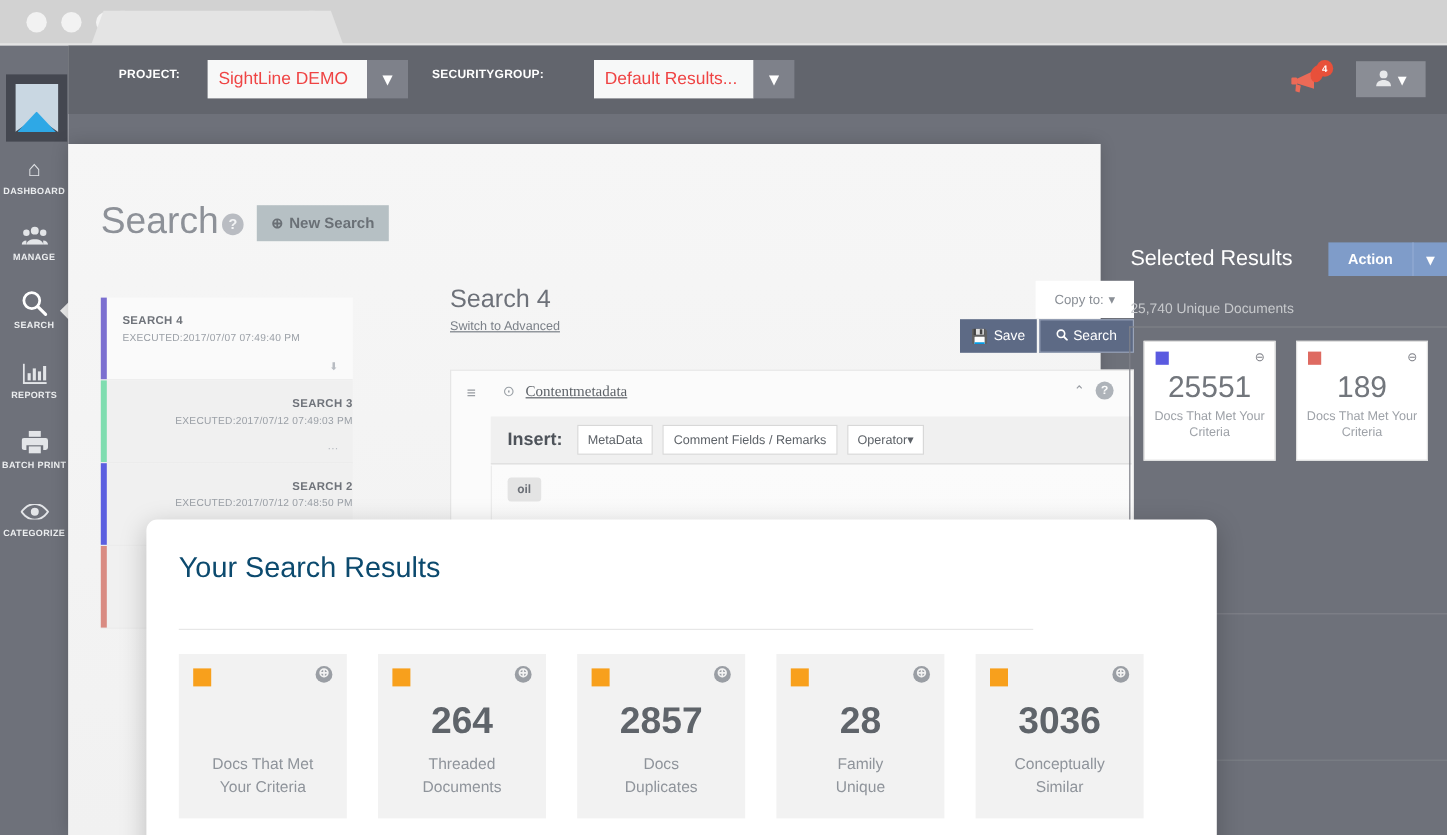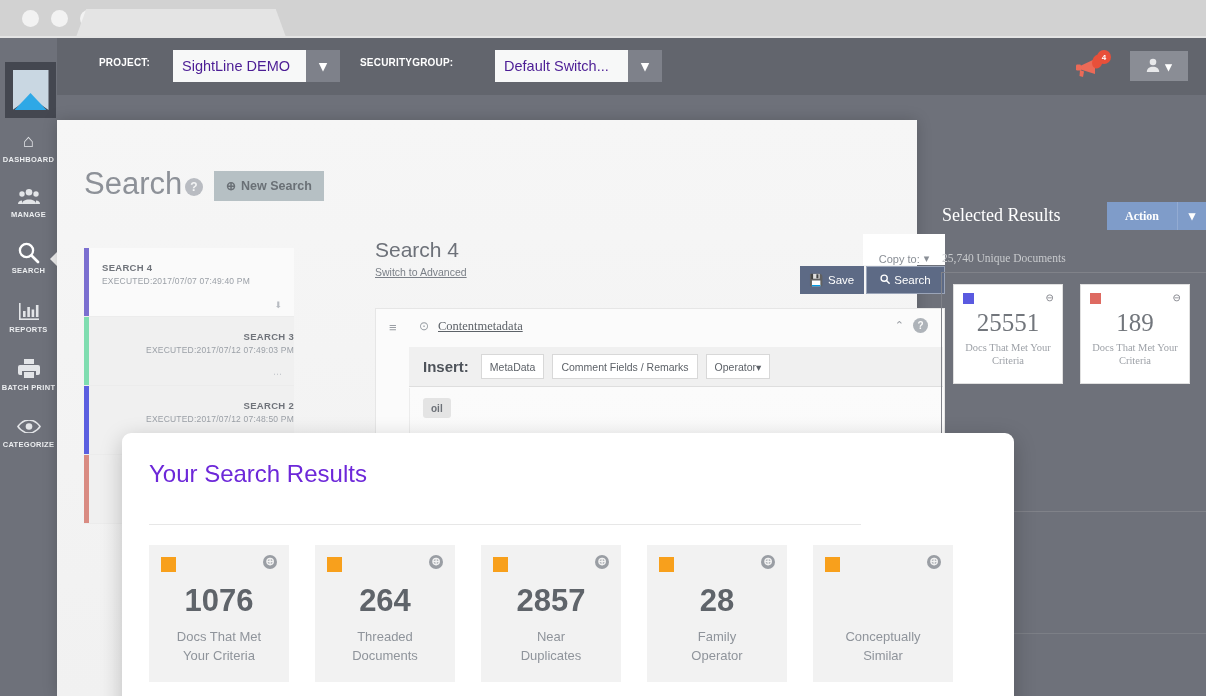--- a/index.html
+++ b/index.html
@@ -76,21 +76,21 @@
   
   .topbar {
     position:absolute; left:57px; top:0; width:1149px; height:57px;
     background:#62656d;
   }
   .tb-label { position:absolute; font-size:10px; font-weight:700; color:#ffffff; letter-spacing:.2px; top:19px; }
   .tb-select {
     position:absolute; top:12px; height:32px; background:#f7f8f8;
     display:flex; align-items:center;
   }
-  .tb-select .val { font-size:14.5px; color:#4c1d95; padding:0 9px; white-space:nowrap; }
+  .tb-select .val { font-size:14.5px; color:#ef4444; padding:0 9px; white-space:nowrap; }
   .tb-arrow {
     position:absolute; top:12px; width:34px; height:32px; background:#7e818a;
     display:flex; align-items:center; justify-content:center;
     color:#ffffff; font-size:15px; font-weight:700; cursor:pointer;
   }
   .megaphone {
     position:absolute; right:96px; top:15px; width:34px; height:28px; cursor:pointer;
   }
   .mega-badge{
     position:absolute; right:-1px; top:-3px; width:14px; height:14px; border-radius:50%;
@@ -142,21 +142,21 @@
 
   
   .detail { position:absolute; left:253px; top:118px; right:0; bottom:0; }
   .d-title { position:absolute; left:65px; top:0; font-size:21px; color:#6d7179; }
   .d-link {
     position:absolute; left:65px; top:28px; font-size:10.5px; color:#7b8088;
     text-decoration:underline; cursor:pointer;
   }
   .copyto {
     position:absolute; left:553px; top:-4px; width:82px; height:31px; background:#ffffff;
-    font-size:11px; color:#8a8f96; display:flex; align-items:flex-end; justify-content:center; gap:4px;
+    font-size:11px; color:#8a8f96; display:flex; align-items:center; justify-content:center; gap:4px;
     cursor:pointer;
   }
   .btn-save {
     position:absolute; left:490px; top:28px; width:64px; height:28px;
     background:#5d6a85; color:#fff; font-size:11.5px;
     display:flex; align-items:center; justify-content:center; gap:4px; cursor:pointer;
   }
   .btn-search {
     position:absolute; left:556px; top:28px; width:79px; height:28px;
     background:#5d6a85; color:#fff; font-size:11.5px;
@@ -197,21 +197,21 @@
     background:linear-gradient(#fbfbfb,#f7f7f7); border-left:1px solid #ececec;
   }
   .tag {
     position:absolute; left:13px; top:10px; height:20px; padding:0 8px;
     background:#e4e4e4; border-radius:3px;
     font-size:10px; font-weight:700; color:#6c7077;
     display:flex; align-items:center;
   }
 
   
-  .selpanel { position:absolute; left:917px; top:82px; width:289px; height:576px;font-family:Liberation Serif, serif; }
+  .selpanel { position:absolute; left:917px; top:82px; width:289px; height:576px; }
   .sp-title { position:absolute; left:25px; top:85px; font-size:18px; color:#ffffff; font-weight:400; }
   .action-btn {
     position:absolute; left:190px; top:82px; width:99px; height:28px; background:#7f9cc9;
     cursor:pointer;
   }
   .action-lbl {
     position:absolute; left:0; top:0; width:70px; height:28px; color:#fff; font-size:12px; font-weight:700;
     display:flex; align-items:center; justify-content:center;
   }
   .action-car {
@@ -233,21 +233,21 @@
   .spc-num { position:absolute; left:0; right:0; top:24px; text-align:center; font-size:25px; color:#72767c; }
   .spc-lbl { position:absolute; left:6px; right:6px; top:56px; text-align:center; font-size:10.5px; color:#9ea2a8; line-height:13px; }
   .sp-divider { position:absolute; left:24px; top:513px; width:265px; height:1px; background:#7c7f86; }
 
   
   .modal {
     position:absolute; left:122px; top:395px; width:892px; height:285px;
     background:#ffffff; border-radius:9px;
     box-shadow: 0 6px 22px rgba(0,0,0,.22);
   }
-  .m-title { position:absolute; left:27px; top:27px; font-size:24px; color:#6d28d9; }
+  .m-title { position:absolute; left:27px; top:27px; font-size:24px; color:#0c4a6e; }
   .m-rule { position:absolute; left:27px; top:91px; width:712px; height:1px; background:#e7e7e7; }
   .m-cards { position:absolute; left:27px; top:112px; display:flex; gap:26px; }
   .m-card { position:relative; width:140px; height:137px; background:#f2f2f2; }
   .mc-sq { position:absolute; left:12px; top:12px; width:15px; height:15px; background:#f8a01c; }
   .mc-plus {
     position:absolute; right:12px; top:10px; width:14px; height:14px; border-radius:50%;
     background:#9a9ea4; color:#f2f2f2; font-size:11px; font-weight:700; line-height:13px;
     text-align:center; cursor:pointer;
   }
   .mc-num { position:absolute; left:0; right:0; top:38px; text-align:center; font-size:31px; font-weight:700; color:#5f646a; }
@@ -350,21 +350,21 @@
       <span class="tb-label" style="left:42px">PROJECT:</span>
       <div class="tb-select" style="left:116px; width:133px;">
         <span class="val">SightLine DEMO</span>
       </div>
       <div class="tb-arrow" style="left:249px">
         <span>▾</span>
       </div>
 
       <span class="tb-label" style="left:303px">SECURITYGROUP:</span>
       <div class="tb-select" style="left:438px; width:133px;">
-        <span class="val">Default Switch...</span>
+        <span class="val">Default Results...</span>
       </div>
       <div class="tb-arrow" style="left:571px">
         <span>▾</span>
       </div>
 
       <div class="megaphone">
         <svg width="34" height="28" viewBox="0 0 34 28">
           <path d="M3 13.5 L19 6 L19 21 L3 16 Z" fill="#ec6a57"></path>
           <rect x="0" y="11.5" width="5" height="6" rx="1.2" fill="#ec6a57"></rect>
           <path d="M4 17 L8 18.5 L7 24 L3.5 23 Z" fill="#ec6a57"></path>
@@ -498,21 +498,20 @@
     </div>
 
     <div class="modal">
       <div class="m-title">Your Search Results</div>
       <div class="m-rule"></div>
       <div class="m-cards">
 
         <div class="m-card">
           <span class="mc-sq"></span>
           <span class="mc-plus">⊕</span>
-          <div class="mc-num">1076</div>
           <div class="mc-lbl">
             <span>Docs That Met</span><br>
             <span>Your Criteria</span>
           </div>
         </div>
 
         <div class="m-card">
           <span class="mc-sq"></span>
           <span class="mc-plus">⊕</span>
           <div class="mc-num">264</div>
@@ -520,38 +519,39 @@
             <span>Threaded</span><br>
             <span>Documents</span>
           </div>
         </div>
 
         <div class="m-card">
           <span class="mc-sq"></span>
           <span class="mc-plus">⊕</span>
           <div class="mc-num">2857</div>
           <div class="mc-lbl">
-            <span>Near</span><br>
+            <span>Docs</span><br>
             <span>Duplicates</span>
           </div>
         </div>
 
         <div class="m-card">
           <span class="mc-sq"></span>
           <span class="mc-plus">⊕</span>
           <div class="mc-num">28</div>
           <div class="mc-lbl">
             <span>Family</span><br>
-            <span>Operator</span>
+            <span>Unique</span>
           </div>
         </div>
 
         <div class="m-card">
           <span class="mc-sq"></span>
           <span class="mc-plus">⊕</span>
+          <div class="mc-num">3036</div>
           <div class="mc-lbl">
             <span>Conceptually</span><br>
             <span>Similar</span>
           </div>
         </div>
 
       </div>
     </div>
 
   </div>

